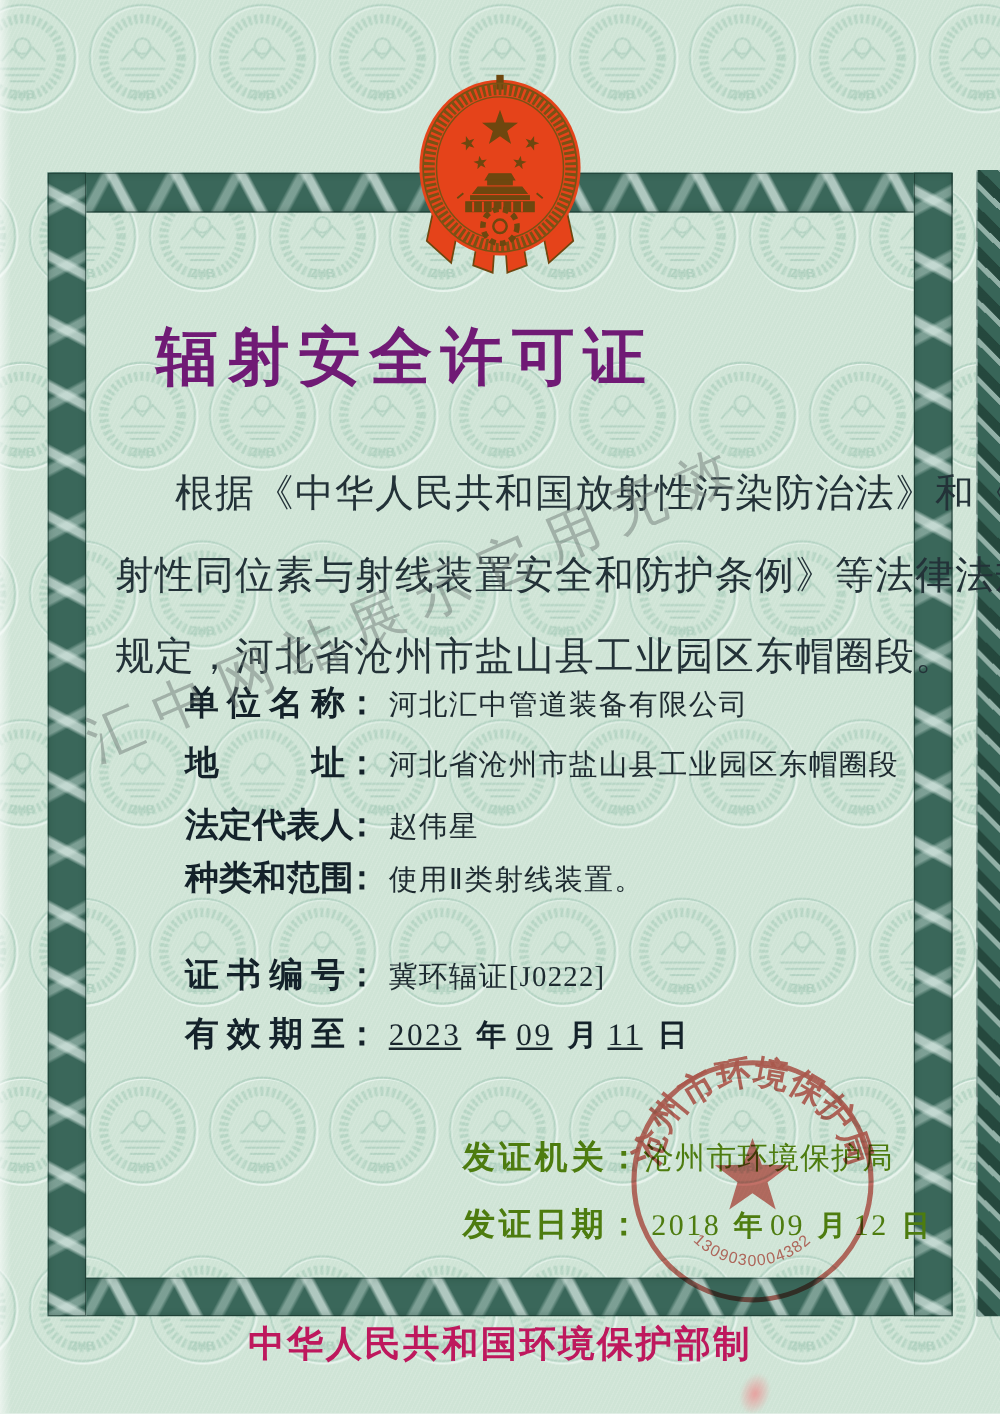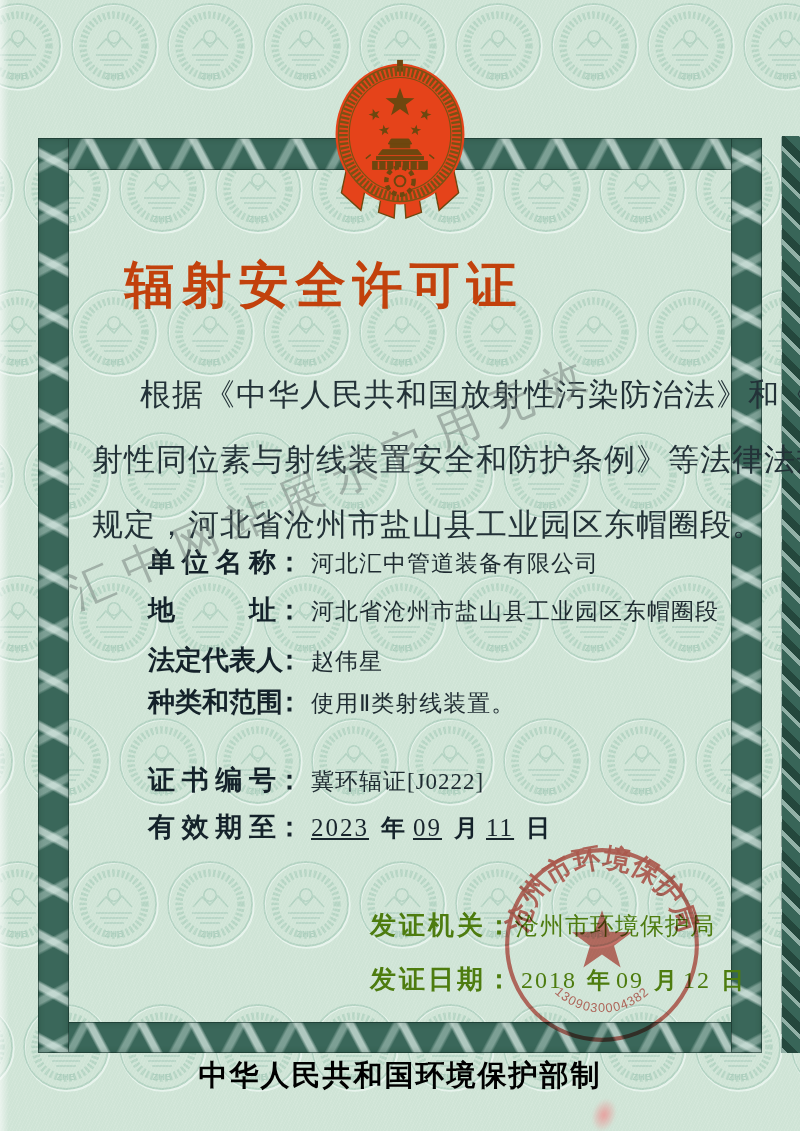--- a/index.html
+++ b/index.html
@@ -24,41 +24,41 @@
   .band.right{left:731px;top:138px;width:31px;height:915px;}
   .edge-strip{position:absolute;right:0;top:136px;width:18px;height:917px;z-index:2;
       background-color:#386558;border-left:1px solid rgba(240,250,246,.5);
       background-image:repeating-linear-gradient(45deg,rgba(220,238,231,.55) 0 4px,rgba(24,52,43,.6) 4px 12px,rgba(220,238,231,0) 12px 22px);}
   .scan-edge{position:absolute;left:0;top:0;width:9px;height:1131px;z-index:8;
       background:linear-gradient(90deg,rgba(255,255,255,.55),rgba(255,255,255,0));pointer-events:none;}
   
   .emblem{position:absolute;left:330px;top:56px;width:140px;height:168px;z-index:4;}
   
   .title{position:absolute;left:0;top:252px;width:648px;z-index:3;text-align:center;
-      font-size:50px;font-weight:bold;letter-spacing:7px;color:#c2410c;}
+      font-size:50px;font-weight:bold;letter-spacing:7px;color:#701a75;}
   .para-line{position:absolute;left:92px;width:640px;z-index:3;white-space:nowrap;
       font-size:31px;color:#233238;letter-spacing:1px;}
   .p0{top:374px;padding-left:48px;} .p1{top:439px;} .p2{top:504px;}
   .frow{position:absolute;left:148px;z-index:3;white-space:nowrap;color:#14222a;}
   .f0{top:544px;} .f1{top:592px;} .f2{top:642px;} .f3{top:684px;} .f4{top:762px;} .f5{top:809px;}
   .flabel{display:inline-block;width:128px;font-size:27px;font-weight:bold;
       text-align:justify;text-align-last:justify;vertical-align:baseline;}
   .fcolon{font-size:27px;font-weight:bold;}
   .fvalue{font-size:23px;padding-left:8px;letter-spacing:1px;color:#1d2a30;}
   .dpart{font-size:25px;padding-left:8px;letter-spacing:2px;color:#18252c;font-family:"Liberation Serif",serif;text-decoration:underline;}
   .dunit{font-size:24px;padding-left:12px;font-weight:bold;color:#14222a;}
   .irow{position:absolute;left:370px;z-index:5;white-space:nowrap;color:#4d7c0f;}
   .i0{top:908px;} .i1{top:962px;}
   .ilabel{font-size:26px;font-weight:bold;letter-spacing:3px;}
   .ivalue{font-size:24px;letter-spacing:1px;}
   .inum{font-size:24px;letter-spacing:2px;padding-left:6px;}
   .iunit{font-size:23px;font-weight:bold;padding-left:10px;}
   .footer{position:absolute;left:0;top:1056px;width:800px;z-index:3;text-align:center;
       font-family:"Liberation Sans",sans-serif;font-weight:bold;font-size:29px;
-      letter-spacing:2px;color:#000000;}
+      letter-spacing:2px;color:#be185d;}
   
   .site-wm{position:absolute;left:72px;top:566px;z-index:6;white-space:nowrap;
       font-family:"Liberation Sans",sans-serif;font-size:44px;letter-spacing:13px;
       color:rgba(108,120,114,.48);transform:rotate(-23.5deg);transform-origin:0 50%;
       pointer-events:none;}
   
   .seal{position:absolute;left:500px;top:843px;width:204px;height:204px;z-index:7;
       mix-blend-mode:multiply;opacity:.85;}
   .smudge{position:absolute;left:592px;top:1098px;width:24px;height:34px;z-index:2;
       background:radial-gradient(closest-side,rgba(235,148,148,.85),rgba(235,148,148,0));

